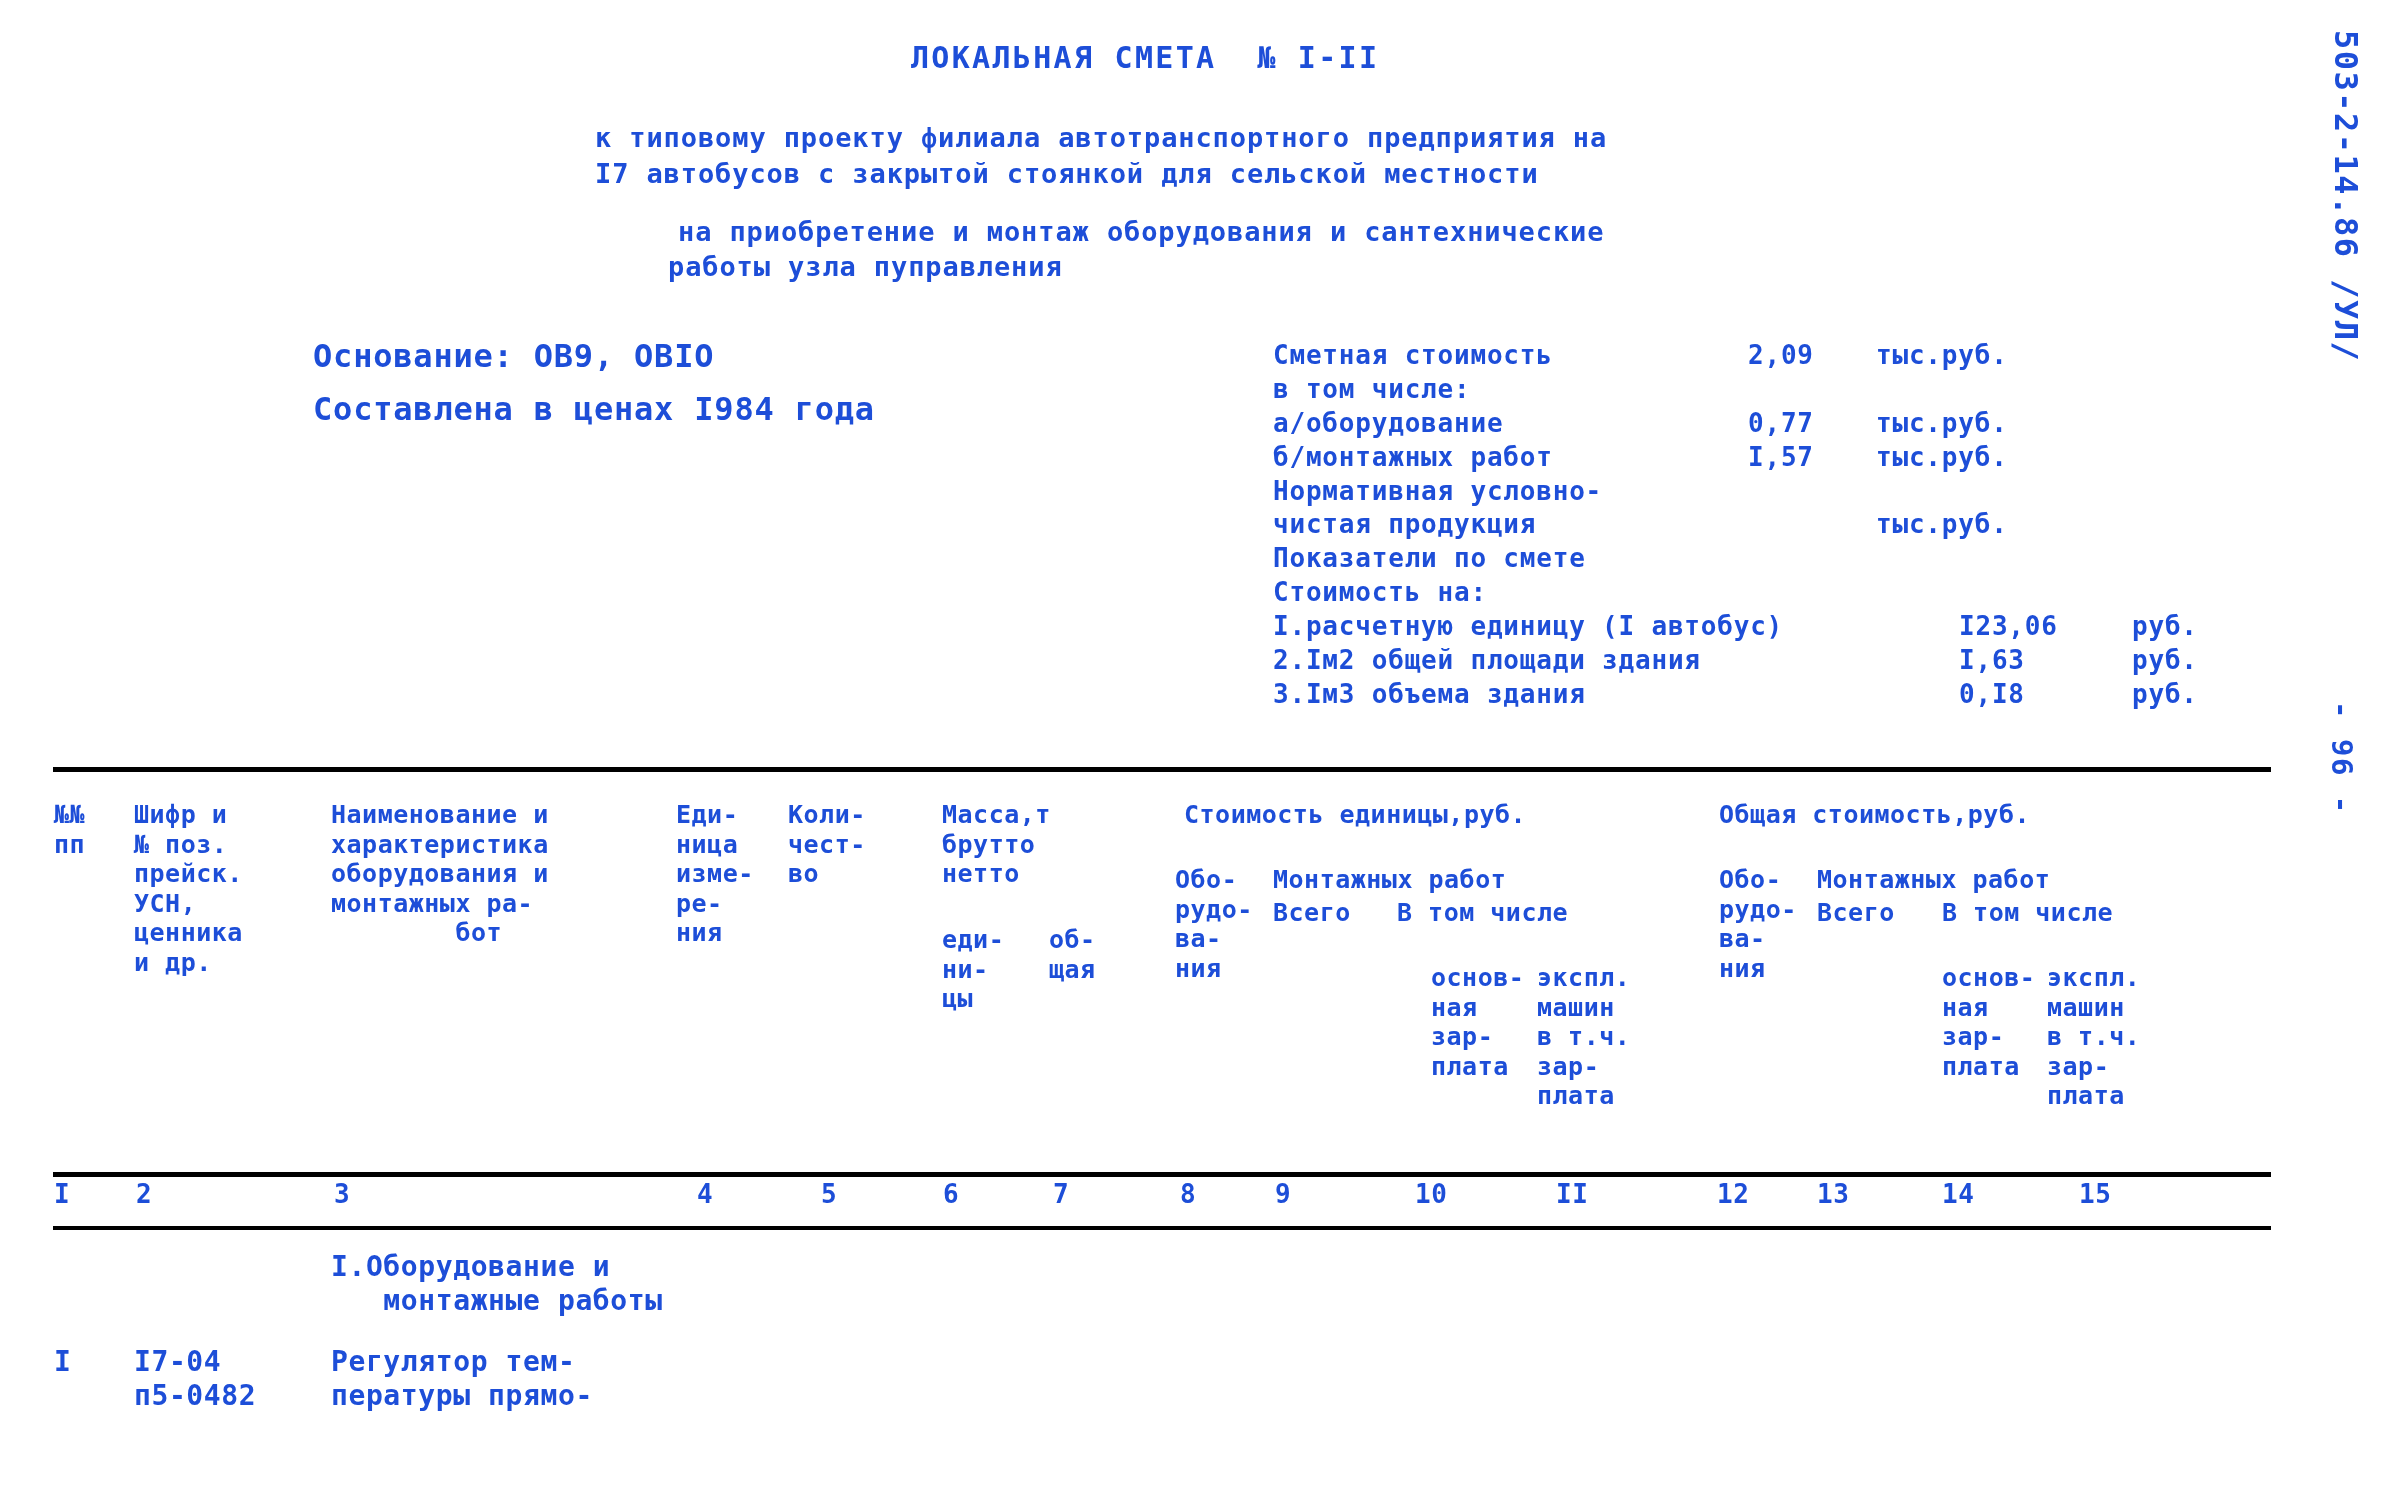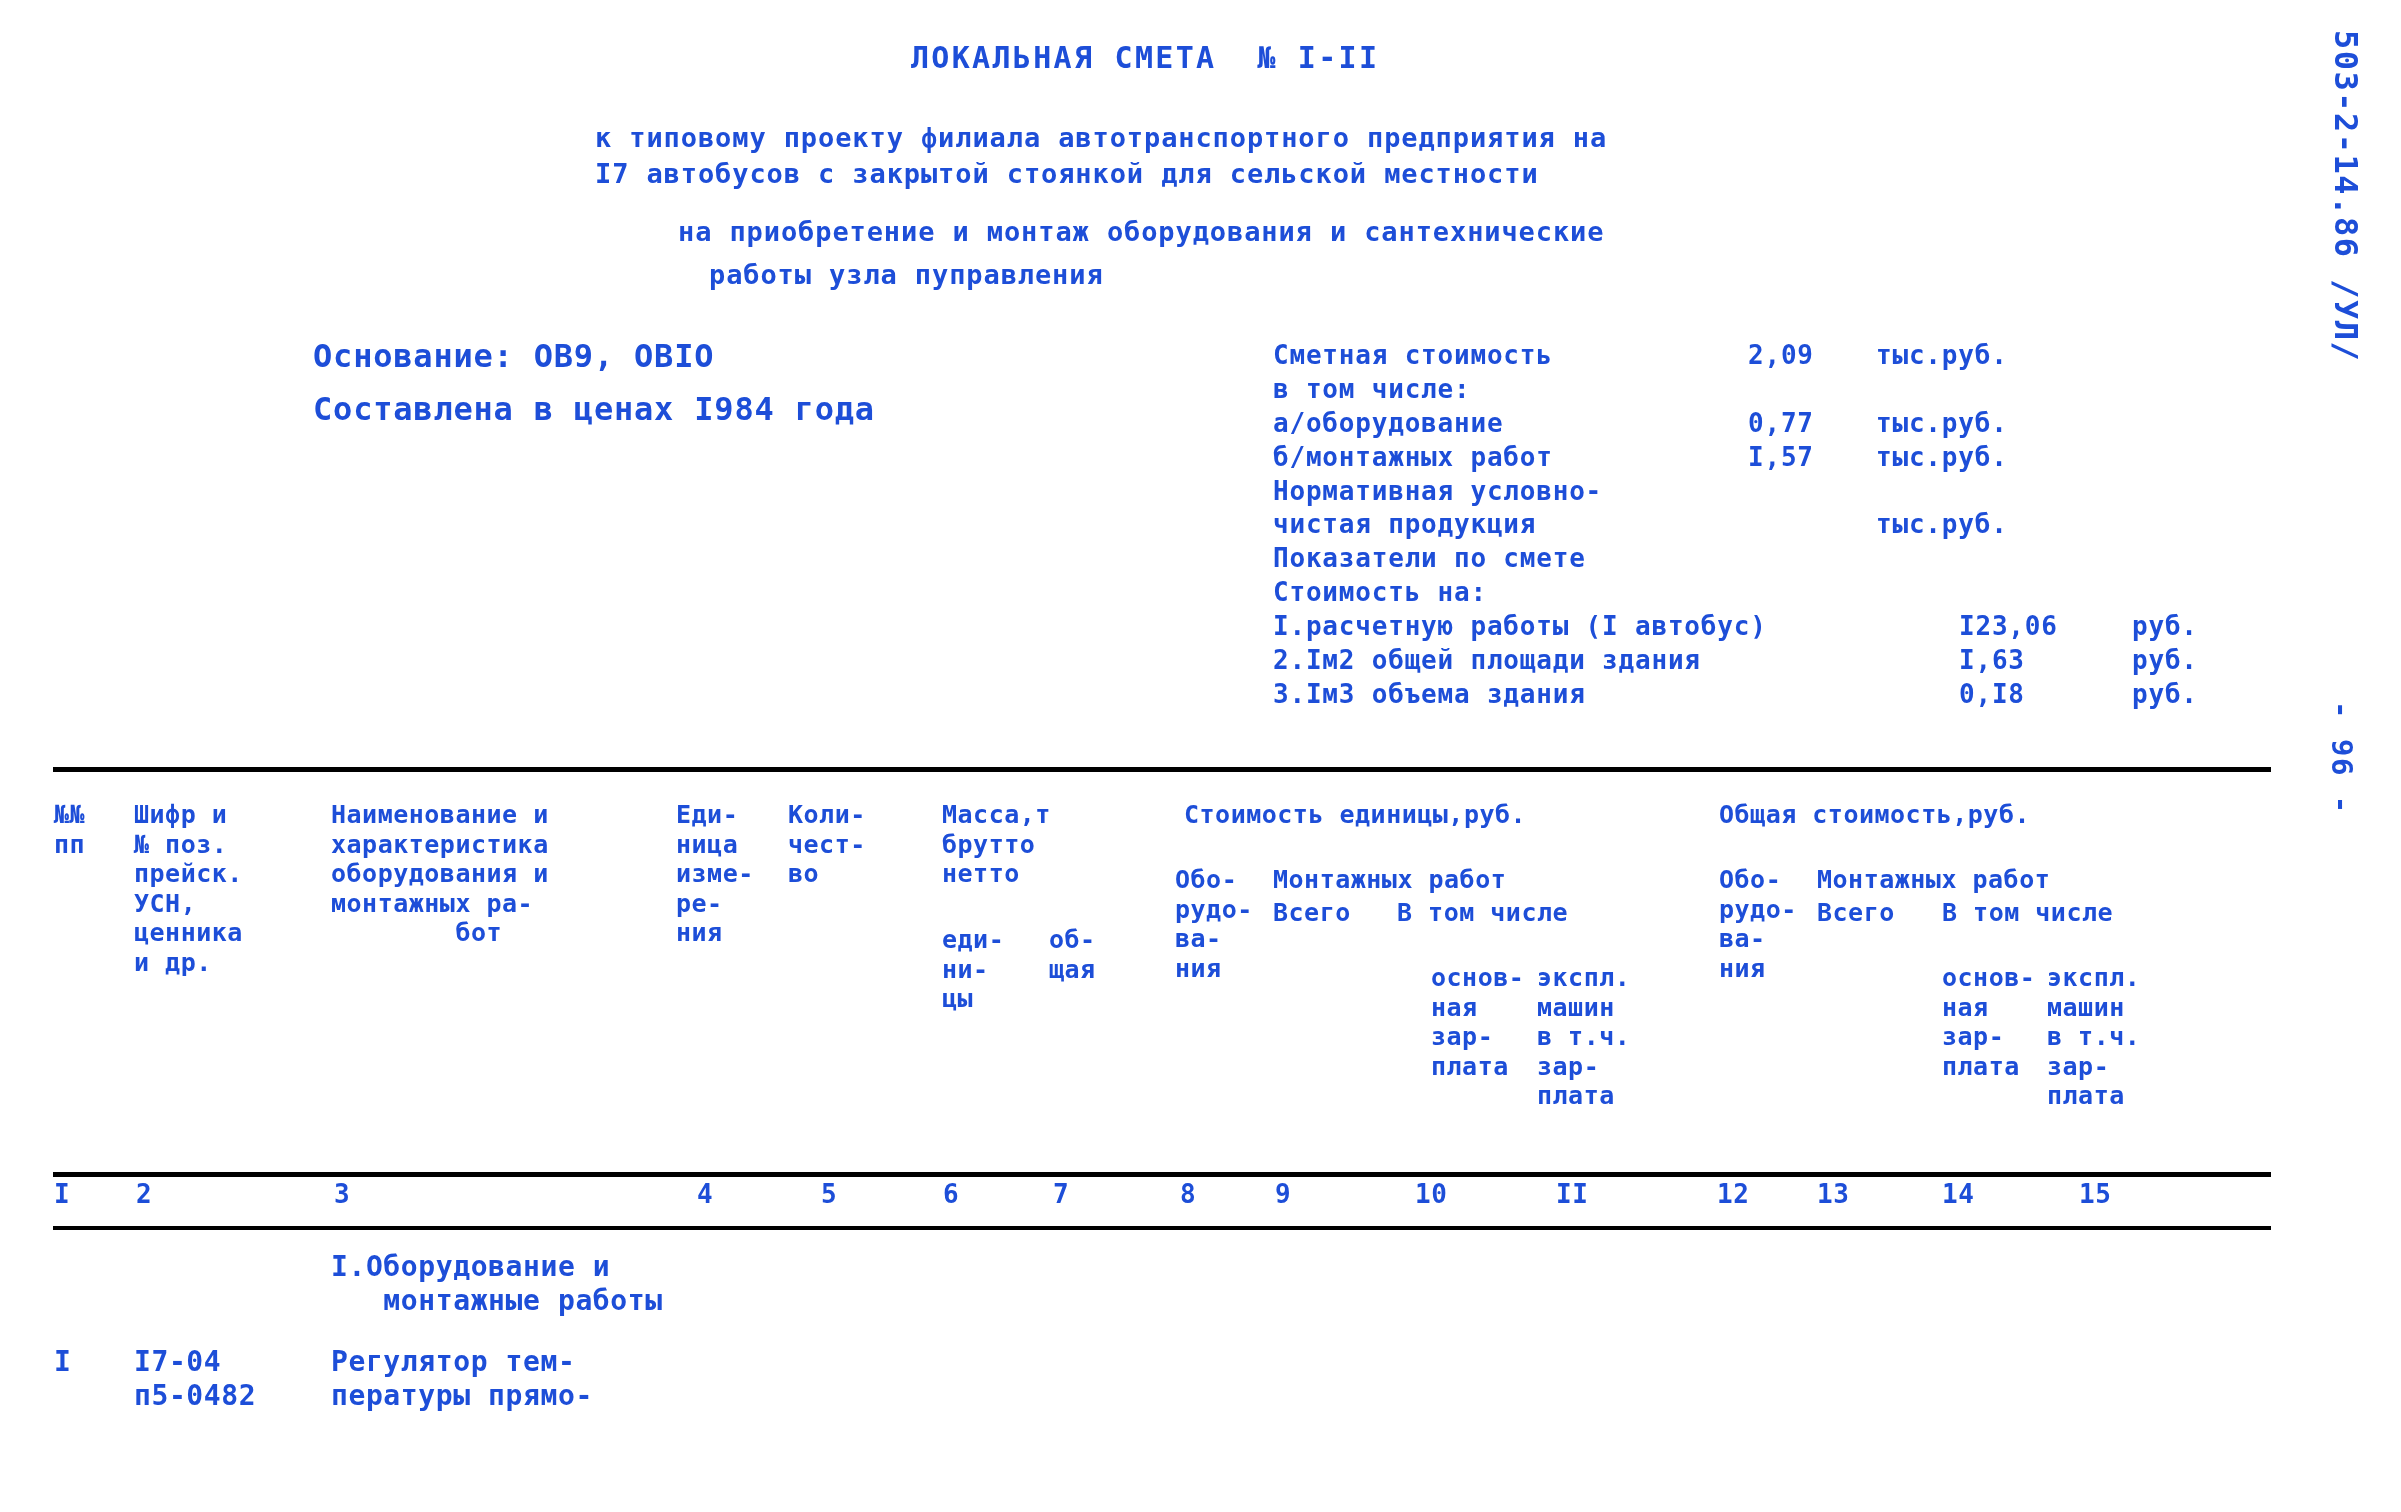--- a/index.html
+++ b/index.html
@@ -84,21 +84,21 @@
 </head>
 <body>
 
 <div id="page">
 
   <div class="t title" style="left:911px; top:41px;">ЛОКАЛЬНАЯ СМЕТА  № I-II</div>
 
   <div class="t subtitle" style="left:595px; top:121px;">к типовому проекту филиала автотранспортного предприятия на</div>
   <div class="t subtitle" style="left:595px; top:157px;">I7 автобусов с закрытой стоянкой для сельской местности</div>
   <div class="t subtitle" style="left:678px; top:215px;">на приобретение и монтаж оборудования и сантехнические</div>
-  <div class="t subtitle" style="left:709px; top:250px;margin-top:8px;">работы узла пуправления</div>
+  <div class="t subtitle" style="left:668px; top:250px;">работы узла пуправления</div>
 
   <div class="t basis-line" style="left:313px; top:339px;">Основание: ОВ9, ОВIO</div>
   <div class="t basis-line" style="left:313px; top:392px;">Составлена в ценах I984 года</div>
 
   <div class="t sum-label" style="left:1273px; top:339px;">Сметная стоимость</div>
   <div class="t sum-val" style="left:1748px; top:339px;">2,09</div>
   <div class="t sum-val" style="left:1876px; top:339px;">тыс.руб.</div>
 
   <div class="t sum-label" style="left:1273px; top:373px;">в том числе:</div>
 
@@ -111,21 +111,21 @@
   <div class="t sum-val" style="left:1876px; top:441px;">тыс.руб.</div>
 
   <div class="t sum-label" style="left:1273px; top:475px;">Нормативная условно-</div>
 
   <div class="t sum-label" style="left:1273px; top:508px;">чистая продукция</div>
   <div class="t sum-val" style="left:1876px; top:508px;">тыс.руб.</div>
 
   <div class="t sum-label" style="left:1273px; top:542px;">Показатели по смете</div>
   <div class="t sum-label" style="left:1273px; top:576px;">Стоимость на:</div>
 
-  <div class="t sum-label" style="left:1273px; top:610px;">I.расчетную работы (I автобус)</div>
+  <div class="t sum-label" style="left:1273px; top:610px;">I.расчетную единицу (I автобус)</div>
   <div class="t sum-val" style="left:1959px; top:610px;">I23,06</div>
   <div class="t sum-val" style="left:2132px; top:610px;">руб.</div>
 
   <div class="t sum-label" style="left:1273px; top:644px;">2.Iм2 общей площади здания</div>
   <div class="t sum-val" style="left:1959px; top:644px;">I,63</div>
   <div class="t sum-val" style="left:2132px; top:644px;">руб.</div>
 
   <div class="t sum-label" style="left:1273px; top:678px;">3.Iм3 объема здания</div>
   <div class="t sum-val" style="left:1959px; top:678px;">0,I8</div>
   <div class="t sum-val" style="left:2132px; top:678px;">руб.</div>

